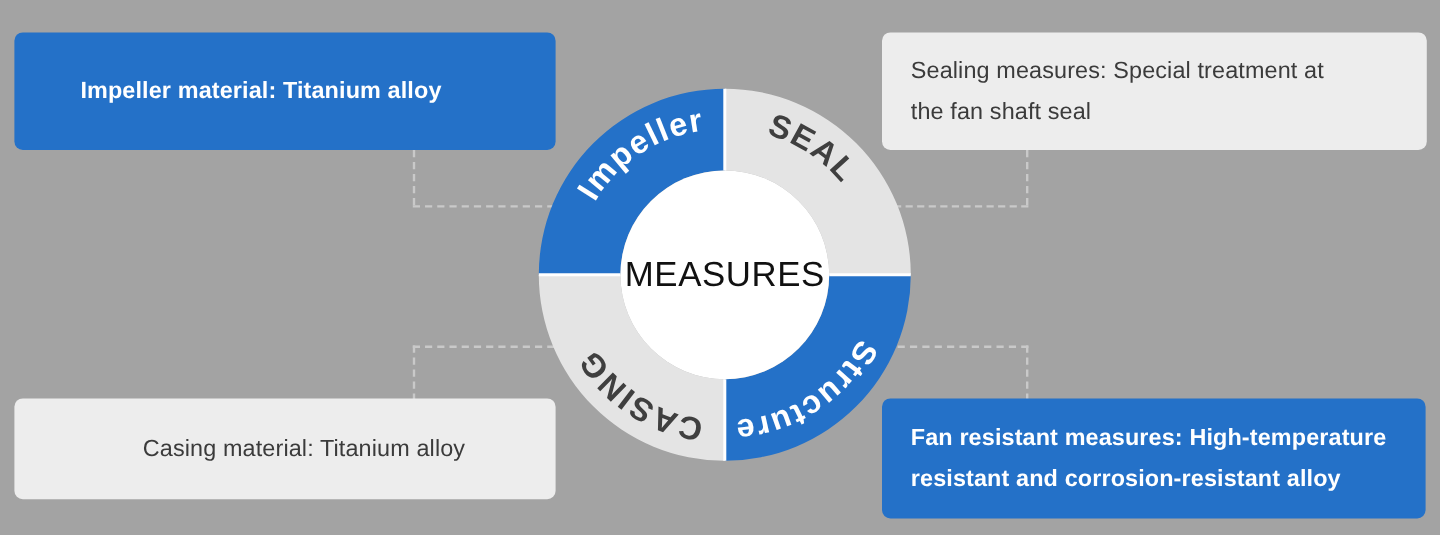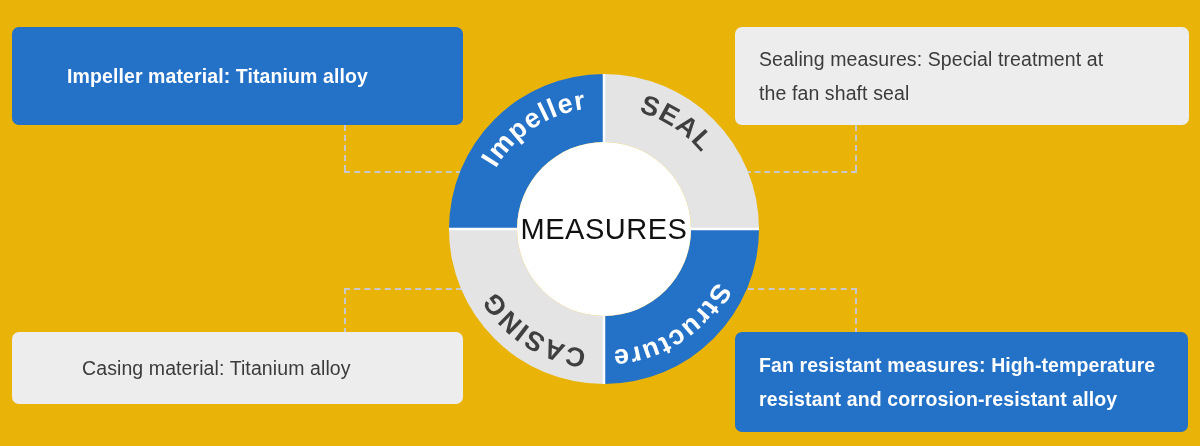--- a/index.html
+++ b/index.html
@@ -7,21 +7,21 @@
     padding: 0;
     background: #ffffff;
   }
   body {
     font-family: "Liberation Sans", sans-serif;
   }
   #canvas {
     position: relative;
     width: 1200px;
     height: 446px;
-    background: #eab308;
+    background: #a3a3a3;
     overflow: hidden;
   }
 
   
   .callout {
     position: absolute;
     box-sizing: border-box;
     border-radius: 7px;
     display: flex;
     flex-direction: column;
@@ -44,22 +44,22 @@
 
   #box-impeller {
     left: 12px;  top: 27px;  width: 451px; height: 98px;
     padding-left: 55px;
   }
   #box-seal {
     left: 735px; top: 27px;  width: 454px; height: 98px;
     padding-left: 24px;
   }
   #box-casing {
-    left: 12px;  top: 332px; width: 451px; height: 72px;
-    padding-left: 70px;
+    left: 12px;  top: 332px; width: 451px; height: 84px;
+    padding-left: 107px;
   }
   #box-structure {
     left: 735px; top: 332px; width: 453px; height: 100px;
     padding-left: 24px;
   }
 
   
   .conn {
     position: absolute;
     pointer-events: none;

